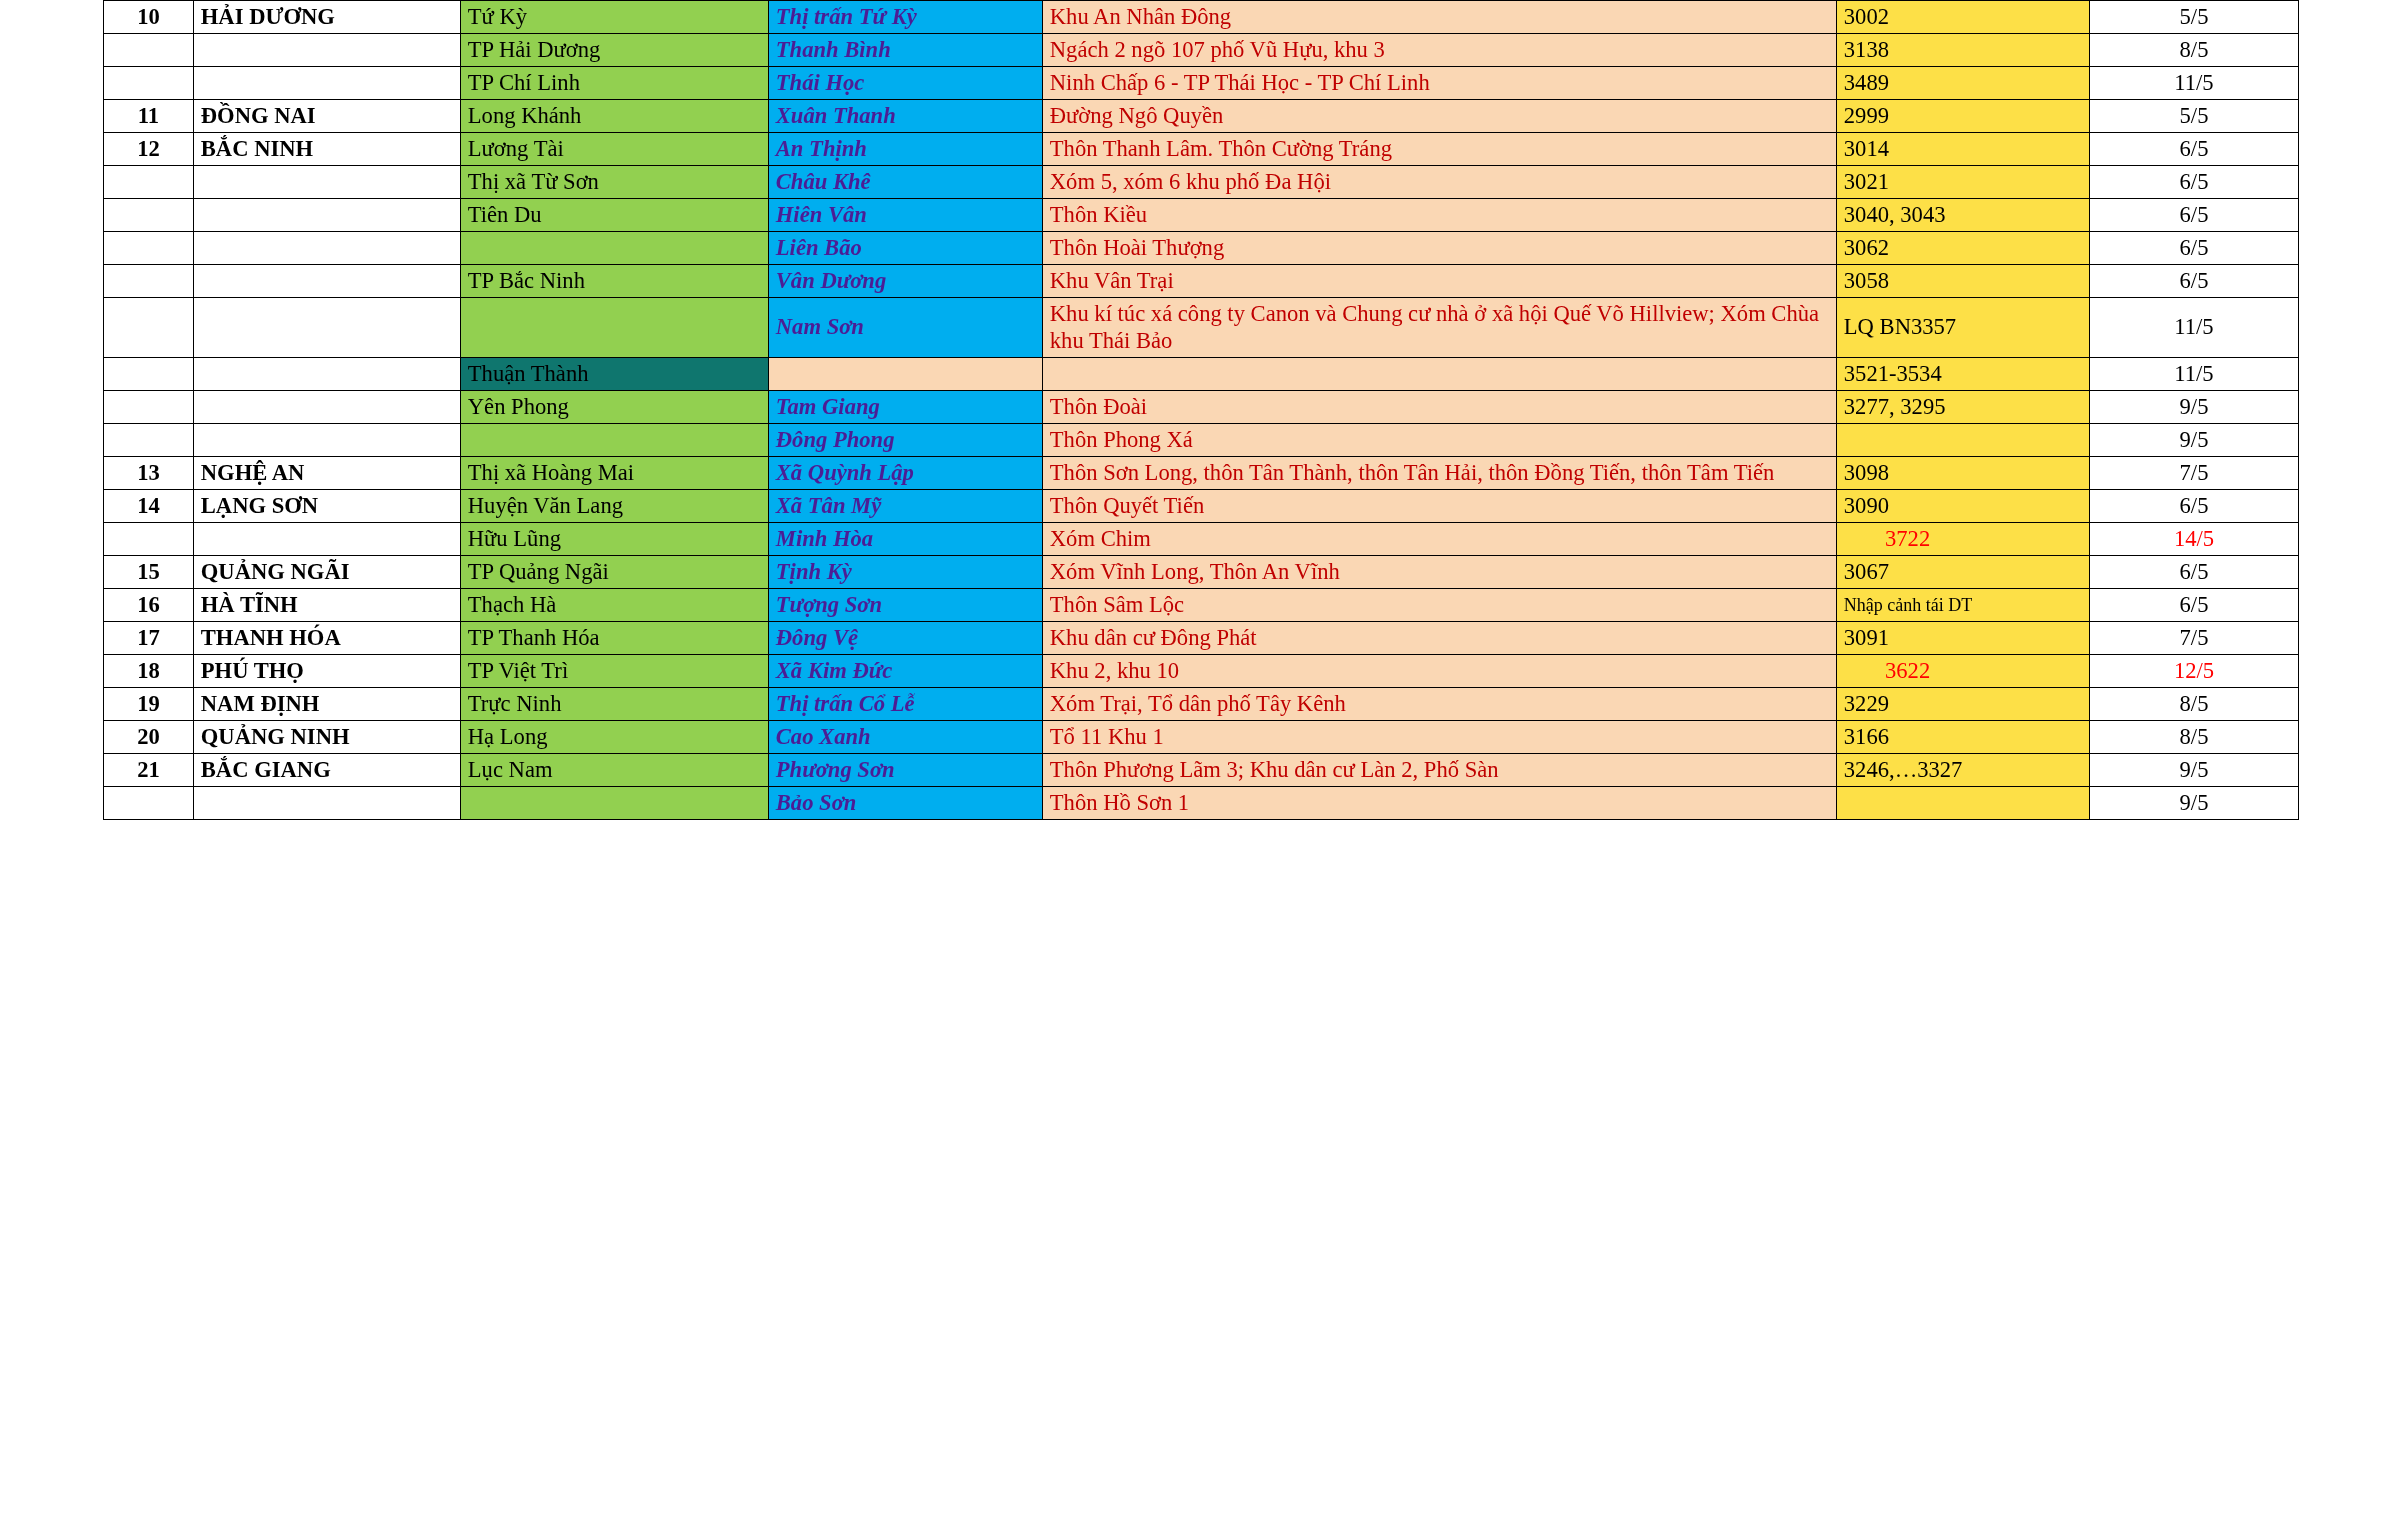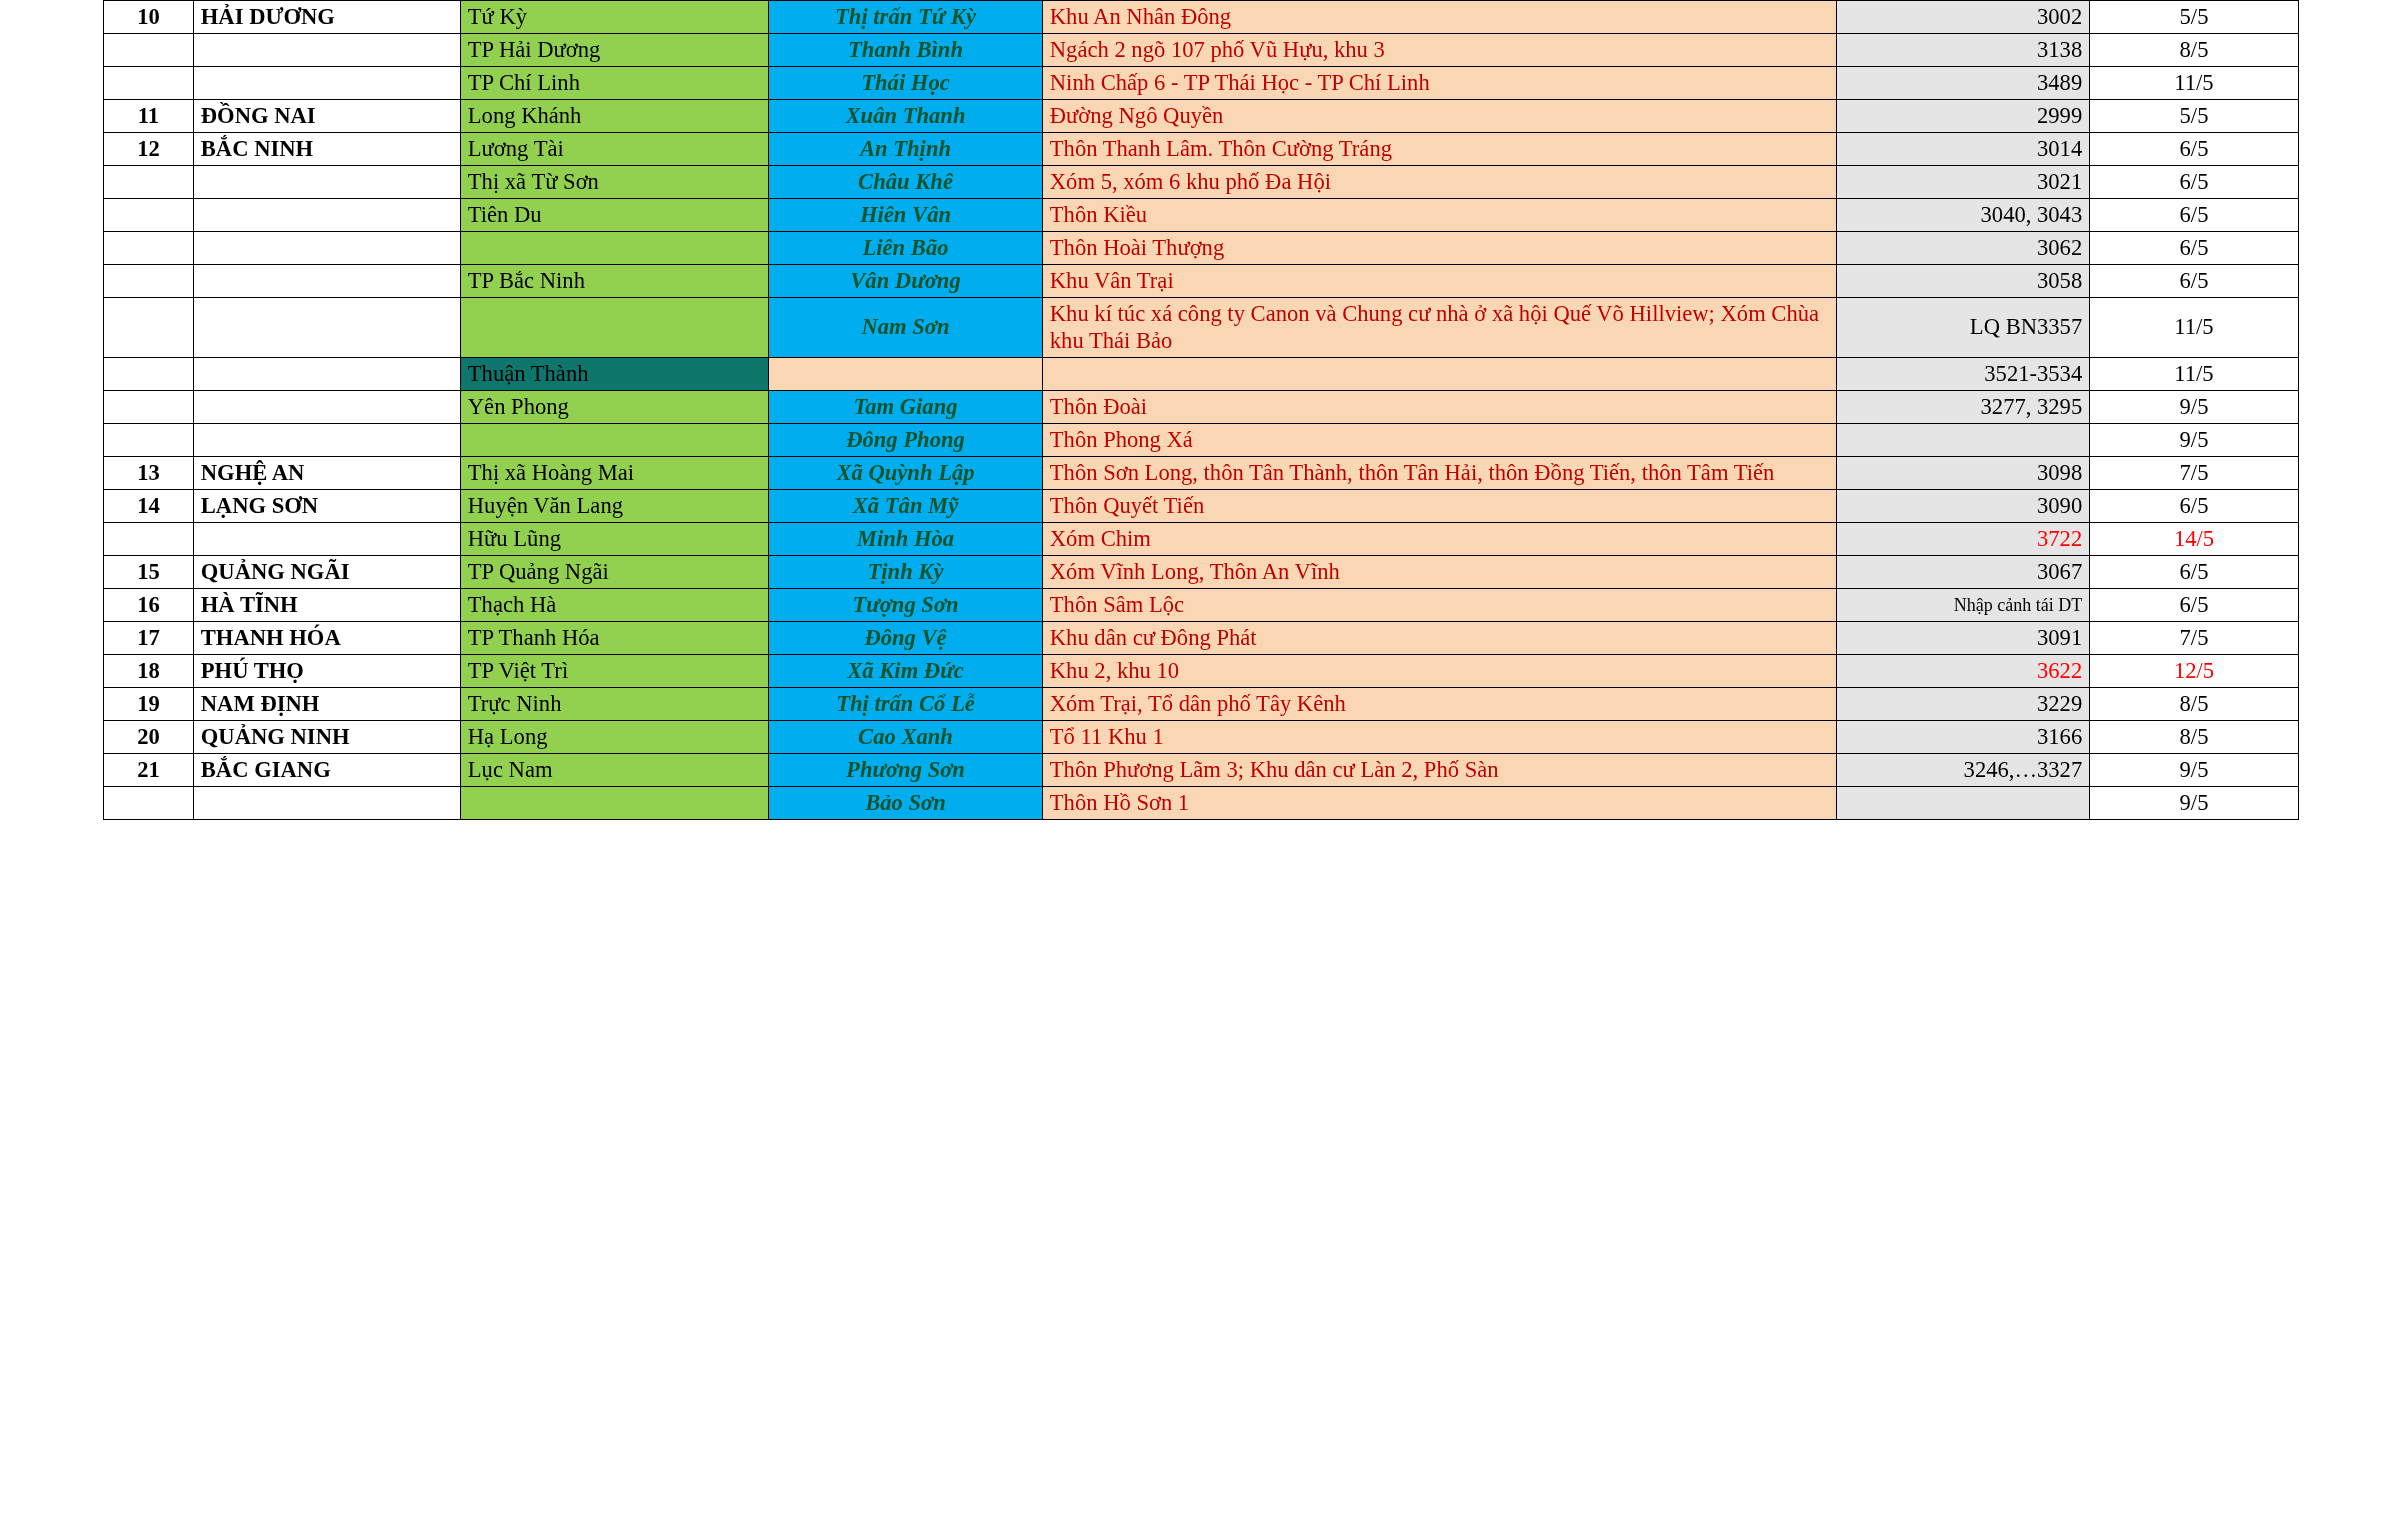--- a/index.html
+++ b/index.html
@@ -58,41 +58,41 @@
     background: #92d050;
     color: #000;
     text-align: left;
     font-family: Liberation Serif, serif;
   }
   .cell-dist.peach {
     background: #0f766e;
   }
   .cell-ward {
     background: #00aeef;
-    color: #14532d;
+    color: #4c1d95;
     font-weight: bold;
     font-style: italic;
-    text-align: center;
+    text-align: left;
     margin-top: 36px;
   }
   .cell-ward.peach {
     background: #fad7b4;
     font-style: normal;
     font-weight: normal;
   }
   .cell-loc {
     background: #fad7b4;
     color: #c00000;
     text-align: left;
     margin-top: 32px;
   }
   .cell-code {
-    background: #e5e5e5;
-    color: #000;
-    text-align: right;
+    background: #fde047;
+    color: #000;
+    text-align: left;
   }
   .cell-code.red { color: #ff0000; padding-left: 48px; }
   .cell-code.small { font-size: 18px; }
   .cell-date {
     text-align: center;
     color: #000;
   }
   .cell-date.red { color: #ff0000; }
   .empty { background: #ffffff; }
 </style>

